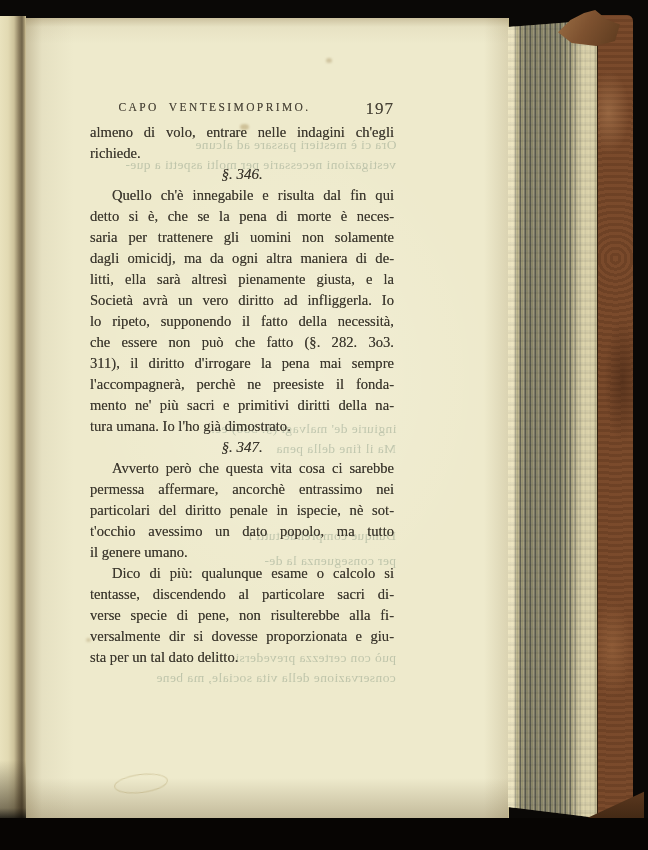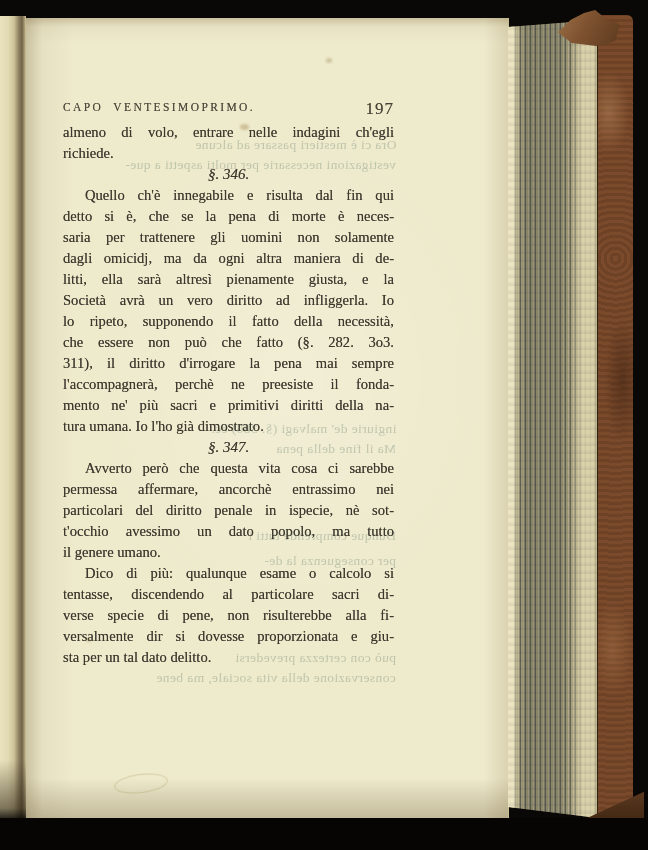--- a/index.html
+++ b/index.html
@@ -31,35 +31,35 @@
   
   .bleed{
     position:absolute;right:112px;white-space:nowrap;
     font-size:13.5px;line-height:15px;color:rgba(96,122,104,.55);
     transform:scaleX(-1);filter:blur(.7px);opacity:.6;
     letter-spacing:.4px;
   }
   
   #header{position:absolute;left:37px;top:83px;width:331px;height:18px;}
   #chapter-title{
-    position:absolute;left:0;right:28px;text-align:left;
+    position:absolute;left:0;right:28px;text-align:center;
     font-size:11.5px;letter-spacing:2.4px;word-spacing:5px;color:#4c473a;
     text-shadow:0 0 .4px rgba(70,64,52,.6);
   }
   #page-number{
     position:absolute;right:0;top:-2px;font-size:17px;color:#474236;
     letter-spacing:1px;text-shadow:0 0 .4px rgba(70,64,52,.5);
   }
   
   #text-block{
     position:absolute;left:37px;top:104px;width:331px;
     font-size:14.6px;line-height:21px;color:#3c382e;
     text-shadow:0 0 .45px rgba(55,50,40,.65);
   }
-  .line{text-align:justify;text-align-last:justify;white-space:nowrap;}
+  .line{text-align:justify;text-align-last:justify;white-space:nowrap;margin-left:27px;}
   .line.last{text-align-last:left;}
   .line.indent{padding-left:22px;}
   .heading{text-align:right;text-align-last:center;font-size:15px;font-style:italic;}
   .it{}
   
   .stain{position:absolute;pointer-events:none;}
   #stain-ring{left:88px;top:756px;width:52px;height:17px;border:1px solid rgba(165,145,85,.35);border-radius:50%;transform:rotate(-7deg);filter:blur(.5px);}
   #stain-dot1{left:214px;top:106px;width:9px;height:6px;background:rgba(150,118,58,.35);border-radius:50%;filter:blur(1px);}
   #stain-dot2{left:300px;top:40px;width:6px;height:5px;background:rgba(140,110,55,.3);border-radius:50%;filter:blur(1px);}
   #stain-dot3{left:60px;top:620px;width:5px;height:4px;background:rgba(140,110,55,.28);border-radius:50%;filter:blur(1px);}

